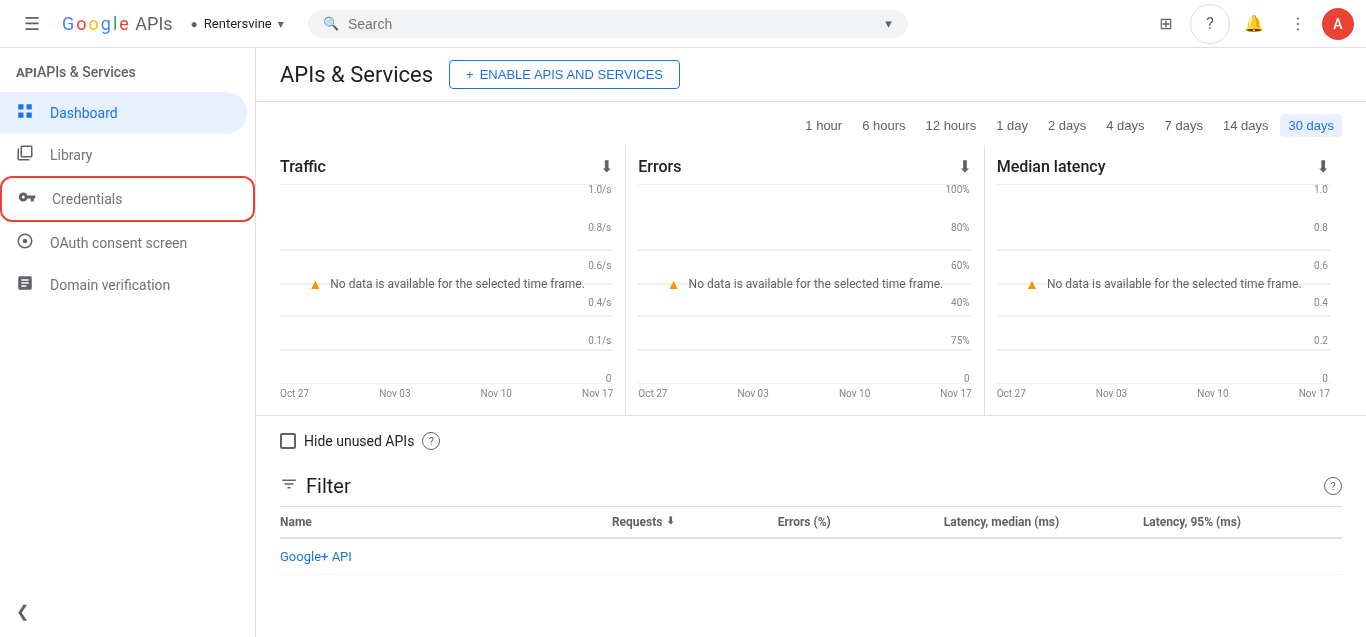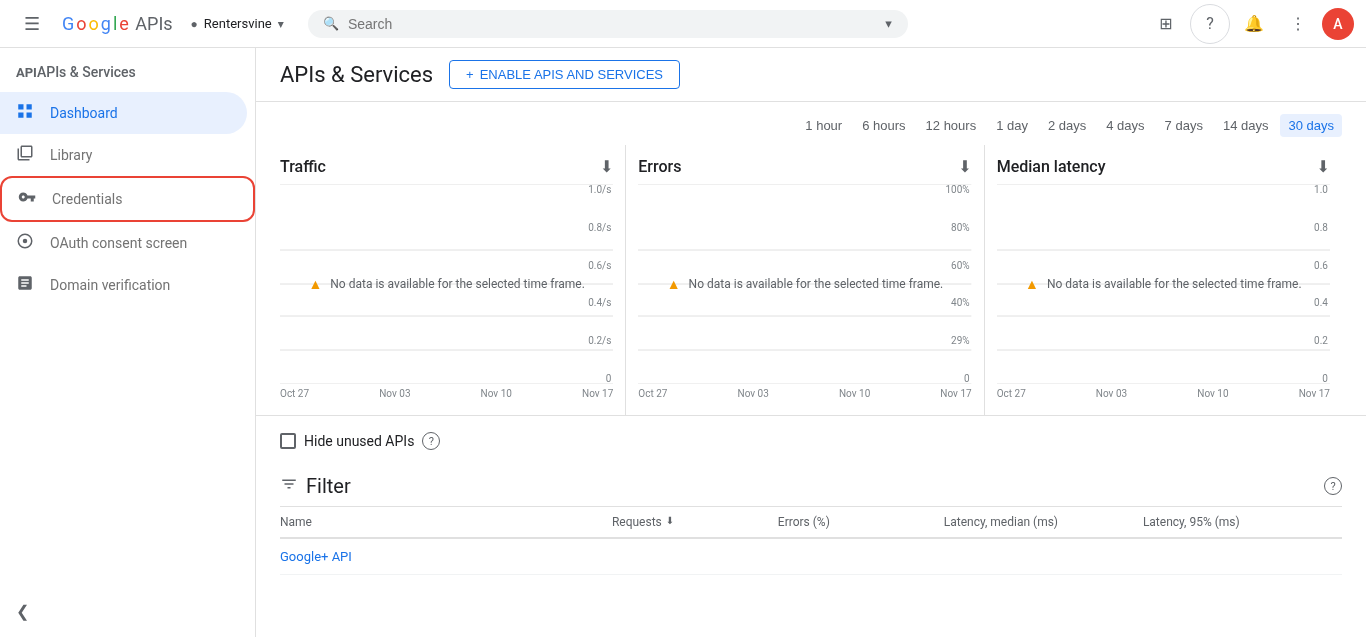--- a/index.html
+++ b/index.html
@@ -127,21 +127,21 @@
       padding: 8px 0; border-bottom: 1px solid #e0e0e0; margin-bottom: 0;
       justify-content: space-between;
     }
     .filter-left { display: flex; align-items: center; gap: 8px; }
     .filter-icon { color: #5f6368; font-size: 16px; }
     .filter-text { font-size: 20px; color: #202124; }
 
     .table-header {
       display: flex; align-items: center;
       padding: 8px 0; border-bottom: 2px solid #e0e0e0;
-      font-size: 12px; color: #5f6368; font-weight: 400;
+      font-size: 12px; color: #5f6368; font-weight: 700;
     }
     .col-name { flex: 2; }
     .col-requests { flex: 1; display: flex; gap: 4px; }
     .col-errors { flex: 1; }
     .col-latency-median { flex: 1.2; }
     .col-latency-95 { flex: 1.2; }
     .sort-icon { font-size: 10px; }
 
     .table-row { display: flex; align-items: center; padding: 10px 0; border-bottom: 1px solid #f1f3f4; font-size: 13px; justify-content: center; }
     .table-row .col-name { color: #1a73e8; cursor: pointer; }
@@ -272,21 +272,21 @@
         <div class="chart-header">
           <span class="chart-title">Traffic</span>
           <span class="download-icon">⬇</span>
         </div>
         <div class="chart-area">
           <div class="y-axis-labels">
             <span>1.0/s</span>
             <span>0.8/s</span>
             <span>0.6/s</span>
             <span>0.4/s</span>
-            <span>0.2/s</span>
+            <span>0.1/s</span>
             <span>0</span>
           </div>
           <svg class="chart-svg">
             <line x1="0" y1="0" x2="100%" y2="0" stroke="#e0e0e0" stroke-width="1"></line>
             <line x1="0" y1="33%" x2="100%" y2="33%" stroke="#e0e0e0" stroke-width="1"></line>
             <line x1="0" y1="50%" x2="100%" y2="50%" stroke="#e0e0e0" stroke-width="1"></line>
             <line x1="0" y1="66%" x2="100%" y2="66%" stroke="#e0e0e0" stroke-width="1"></line>
             <line x1="0" y1="83%" x2="100%" y2="83%" stroke="#e0e0e0" stroke-width="1"></line>
             <line x1="0" y1="100%" x2="100%" y2="100%" stroke="#e0e0e0" stroke-width="1"></line>
           </svg>
@@ -307,21 +307,21 @@
         <div class="chart-header">
           <span class="chart-title">Errors</span>
           <span class="download-icon">⬇</span>
         </div>
         <div class="chart-area">
           <div class="y-axis-labels">
             <span>100%</span>
             <span>80%</span>
             <span>60%</span>
             <span>40%</span>
-            <span>29%</span>
+            <span>75%</span>
             <span>0</span>
           </div>
           <svg class="chart-svg">
             <line x1="0" y1="0" x2="100%" y2="0" stroke="#e0e0e0" stroke-width="1"></line>
             <line x1="0" y1="33%" x2="100%" y2="33%" stroke="#e0e0e0" stroke-width="1"></line>
             <line x1="0" y1="50%" x2="100%" y2="50%" stroke="#e0e0e0" stroke-width="1"></line>
             <line x1="0" y1="66%" x2="100%" y2="66%" stroke="#e0e0e0" stroke-width="1"></line>
             <line x1="0" y1="83%" x2="100%" y2="83%" stroke="#e0e0e0" stroke-width="1"></line>
             <line x1="0" y1="100%" x2="100%" y2="100%" stroke="#e0e0e0" stroke-width="1"></line>
           </svg>

